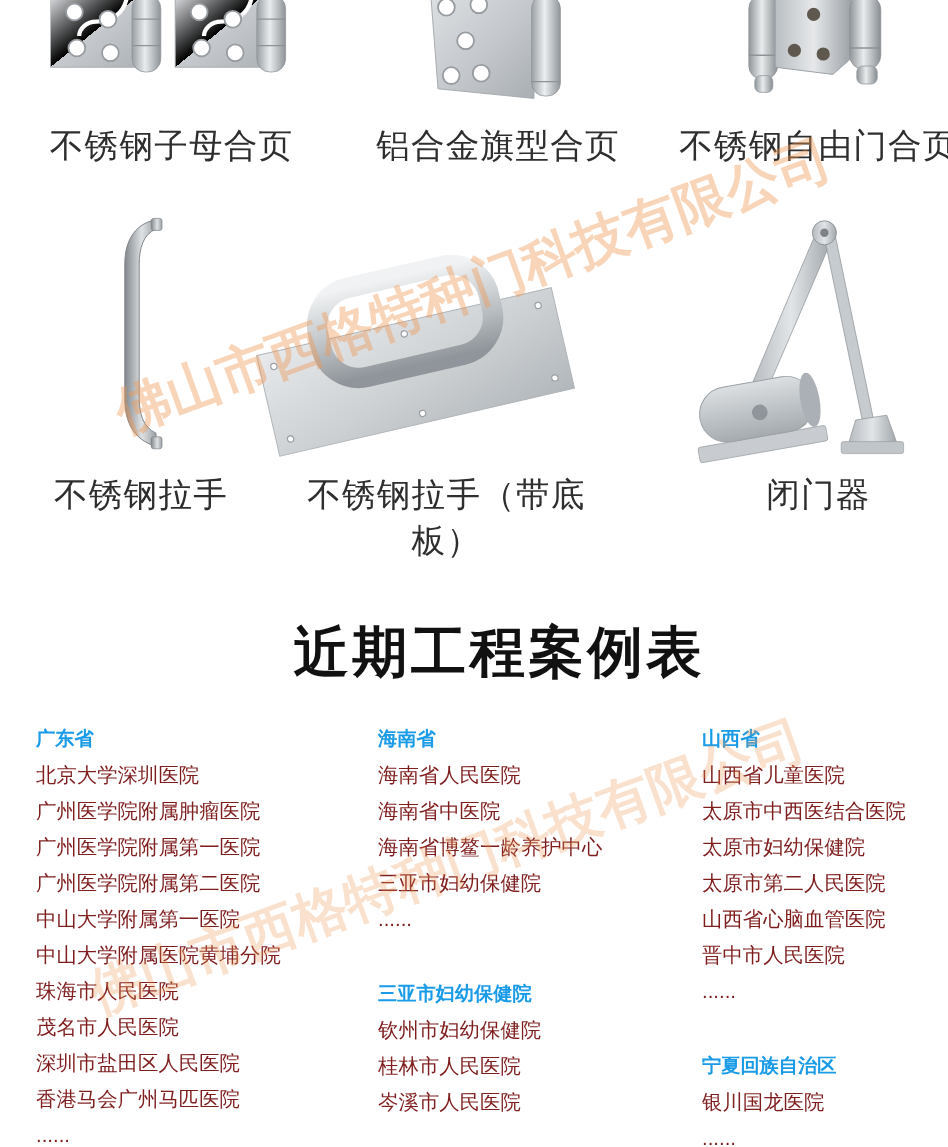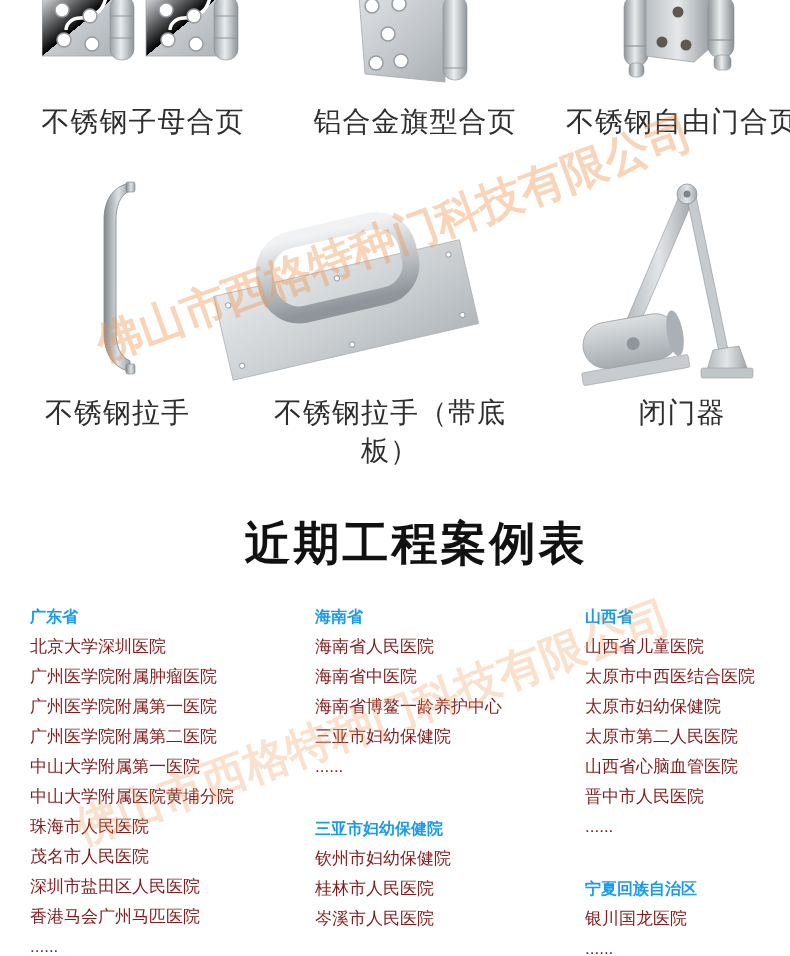--- a/index.html
+++ b/index.html
@@ -179,21 +179,21 @@
       <rect x="2" y="186" width="108" height="13" rx="2" fill="#c8ccd0" stroke="#9aa0a5" stroke-width="0.6"></rect>
       <rect x="8" y="140" width="96" height="46" rx="23" fill="url(#bd6)" stroke="#9aa0a5" stroke-width="0.8"></rect>
       <ellipse cx="101" cy="163" rx="8" ry="23" fill="#aab0b5"></ellipse>
       <circle cx="58" cy="166" r="6.5" fill="#8f959a"></circle>
     </g>
     <polygon points="138,172 164,168 172,190 132,192" fill="url(#ar6)" stroke="#8d9297" stroke-width="0.6"></polygon>
     <rect x="126" y="190" width="52" height="10" rx="2" fill="#c0c5c9" stroke="#9aa0a5" stroke-width="0.6"></rect>
   </svg>
 
   <div class="prod-label" style="left:0px;top:394px;width:235px">不锈钢拉手</div>
-  <div class="prod-label" style="left:255px;top:394px;width:270px">不锈钢拉手（带底板）</div>
+  <div class="prod-label" style="left:237px;top:394px;width:270px">不锈钢拉手（带底板）</div>
   <div class="prod-label" style="left:552px;top:394px;width:260px">闭门器</div>
 
   <div class="cases-title">近期工程案例表</div>
 
   <div class="case-col" style="left:30px;width:265px">
       <div class="region-header">广东省</div>
       <div class="case-item">北京大学深圳医院</div>
       <div class="case-item">广州医学院附属肿瘤医院</div>
       <div class="case-item">广州医学院附属第一医院</div>
       <div class="case-item">广州医学院附属第二医院</div>

